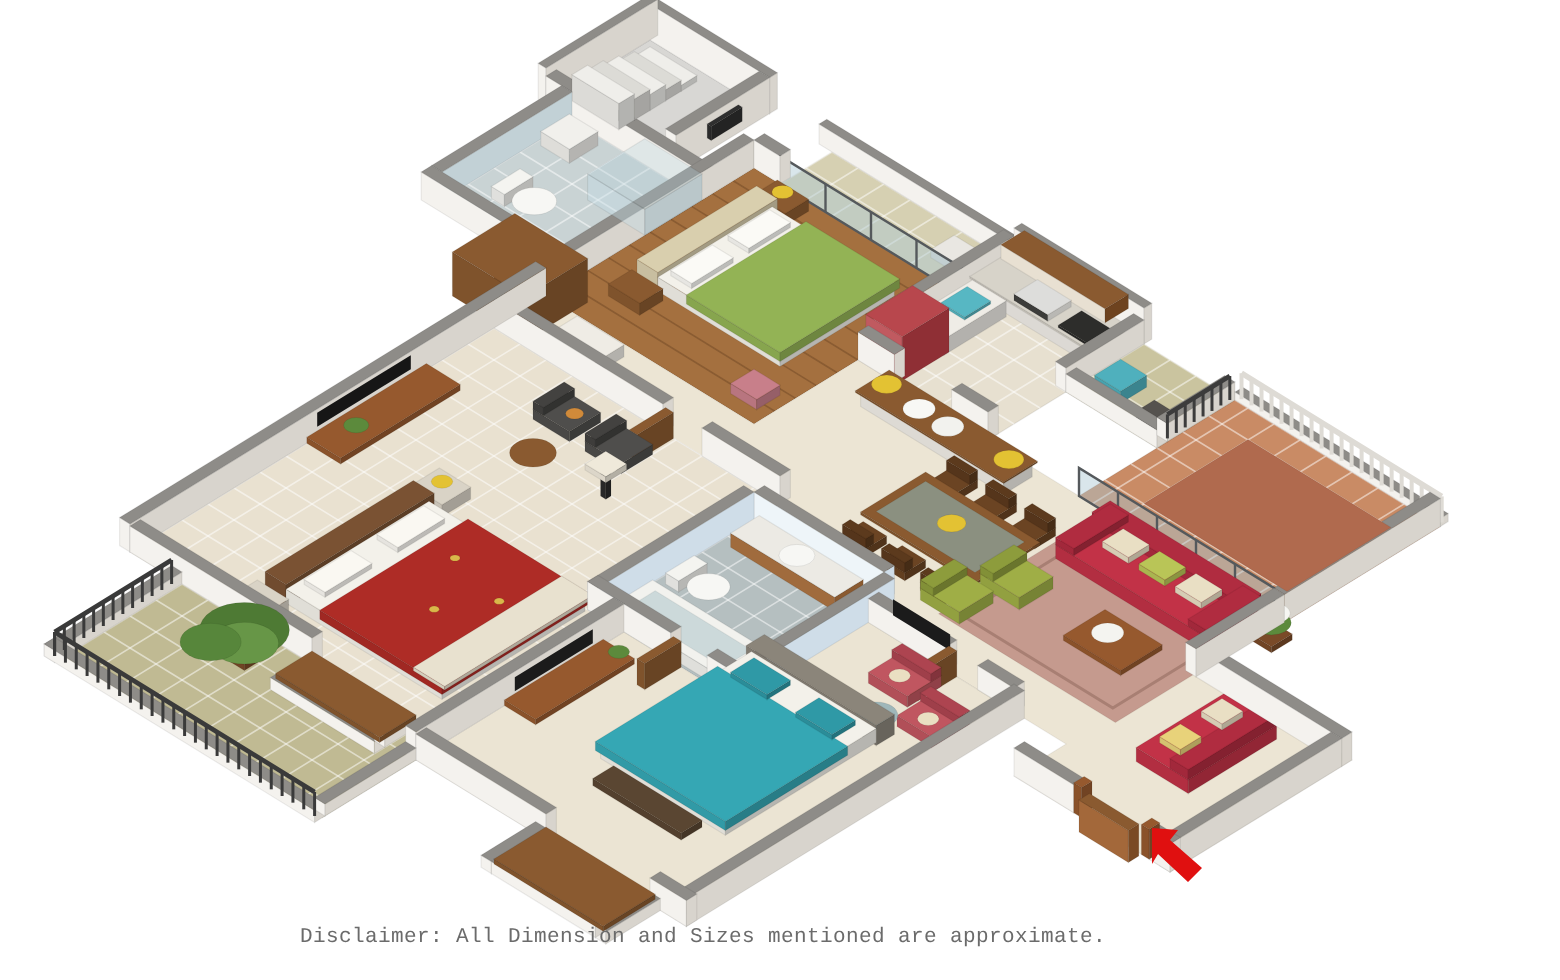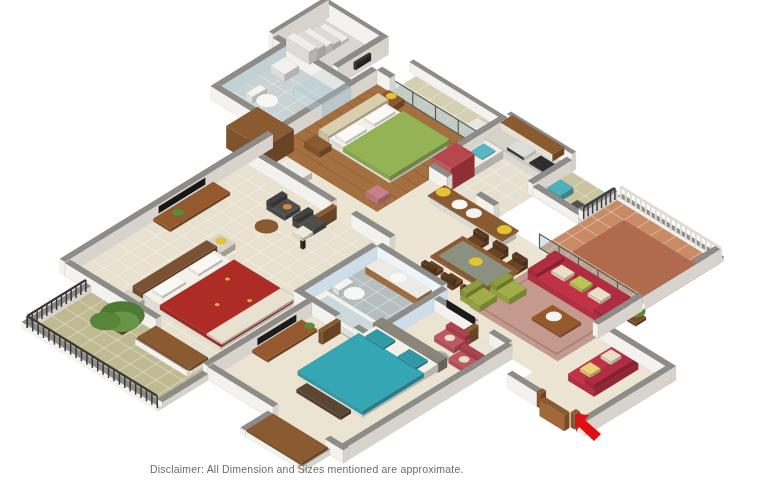--- a/index.html
+++ b/index.html
@@ -1,17 +1,17 @@
 <!DOCTYPE html>
 <html><head>
 <meta charset="utf-8">
 <style>
   html,body{margin:0;padding:0;background:#ffffff;}
   .stage{position:relative;width:780px;height:490px;background:#ffffff;overflow:hidden;
-         font-family:Liberation Sans, sans-serif;}
+         font-family:Liberation Mono, monospace;}
   svg{position:absolute;left:0;top:0;}
   .disclaimer{position:absolute;left:150px;top:463px;font-size:10.5px;color:#6b6b6b;
               letter-spacing:0.2px;}
 </style>
 </head>
 <body>
 
 <div class="stage">
   <svg id="plan" width="780" height="490" viewBox="0 0 780 490">
       <g>

